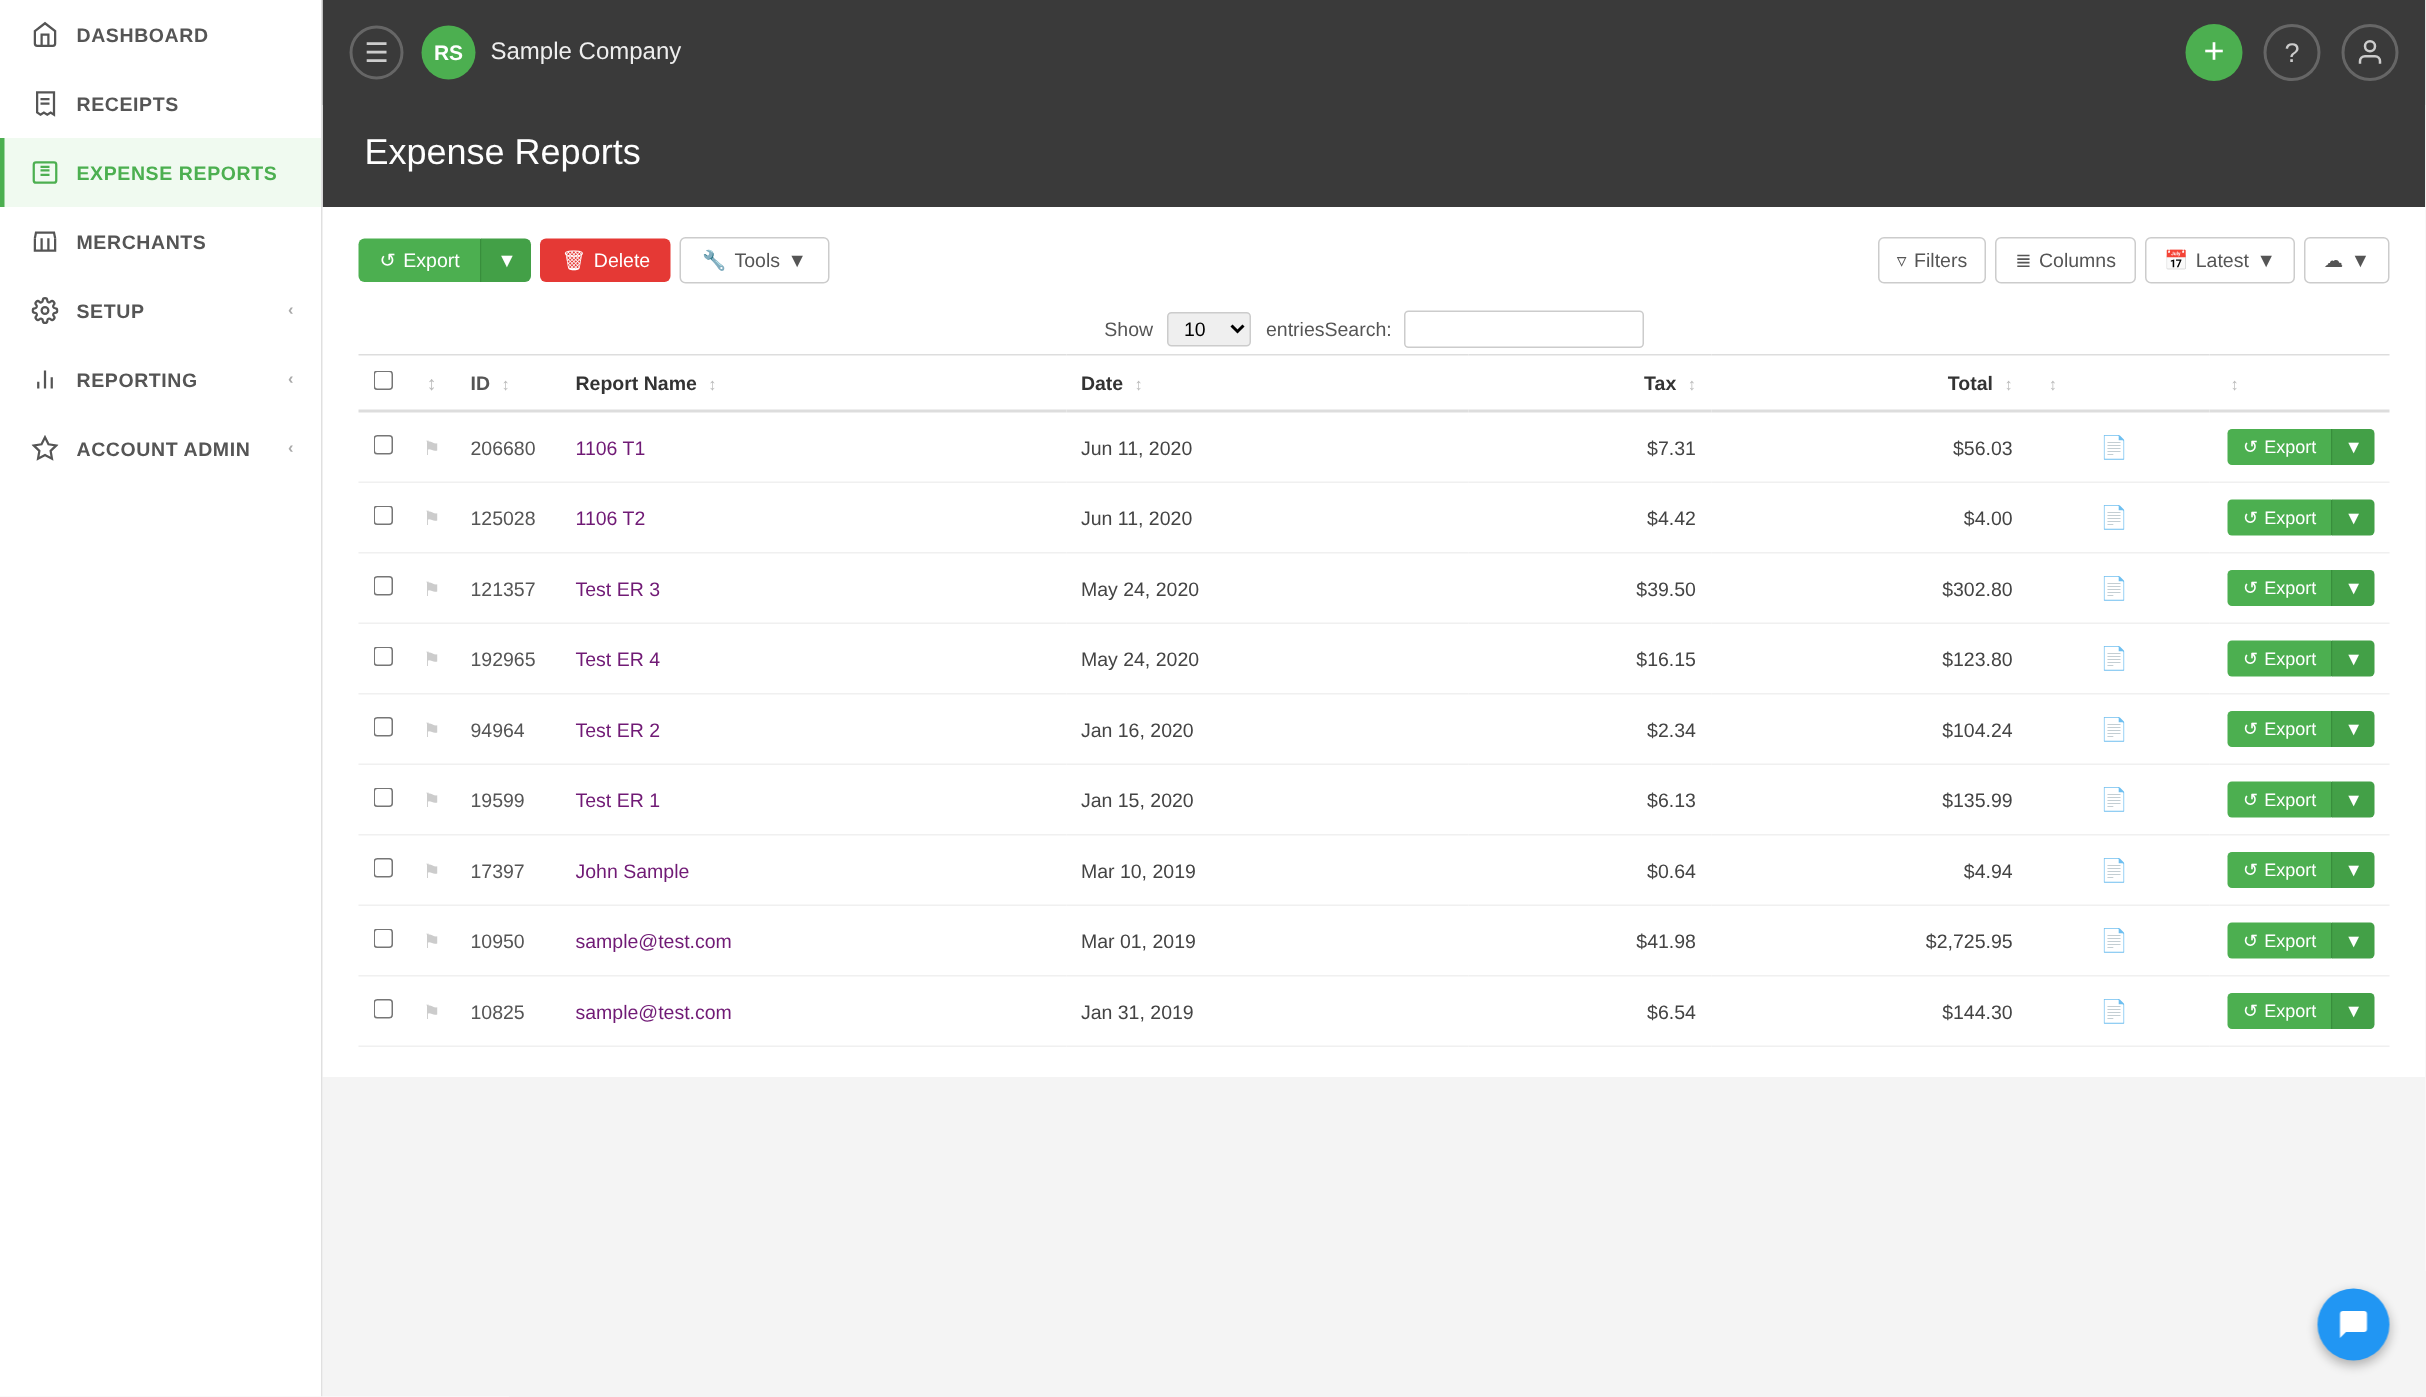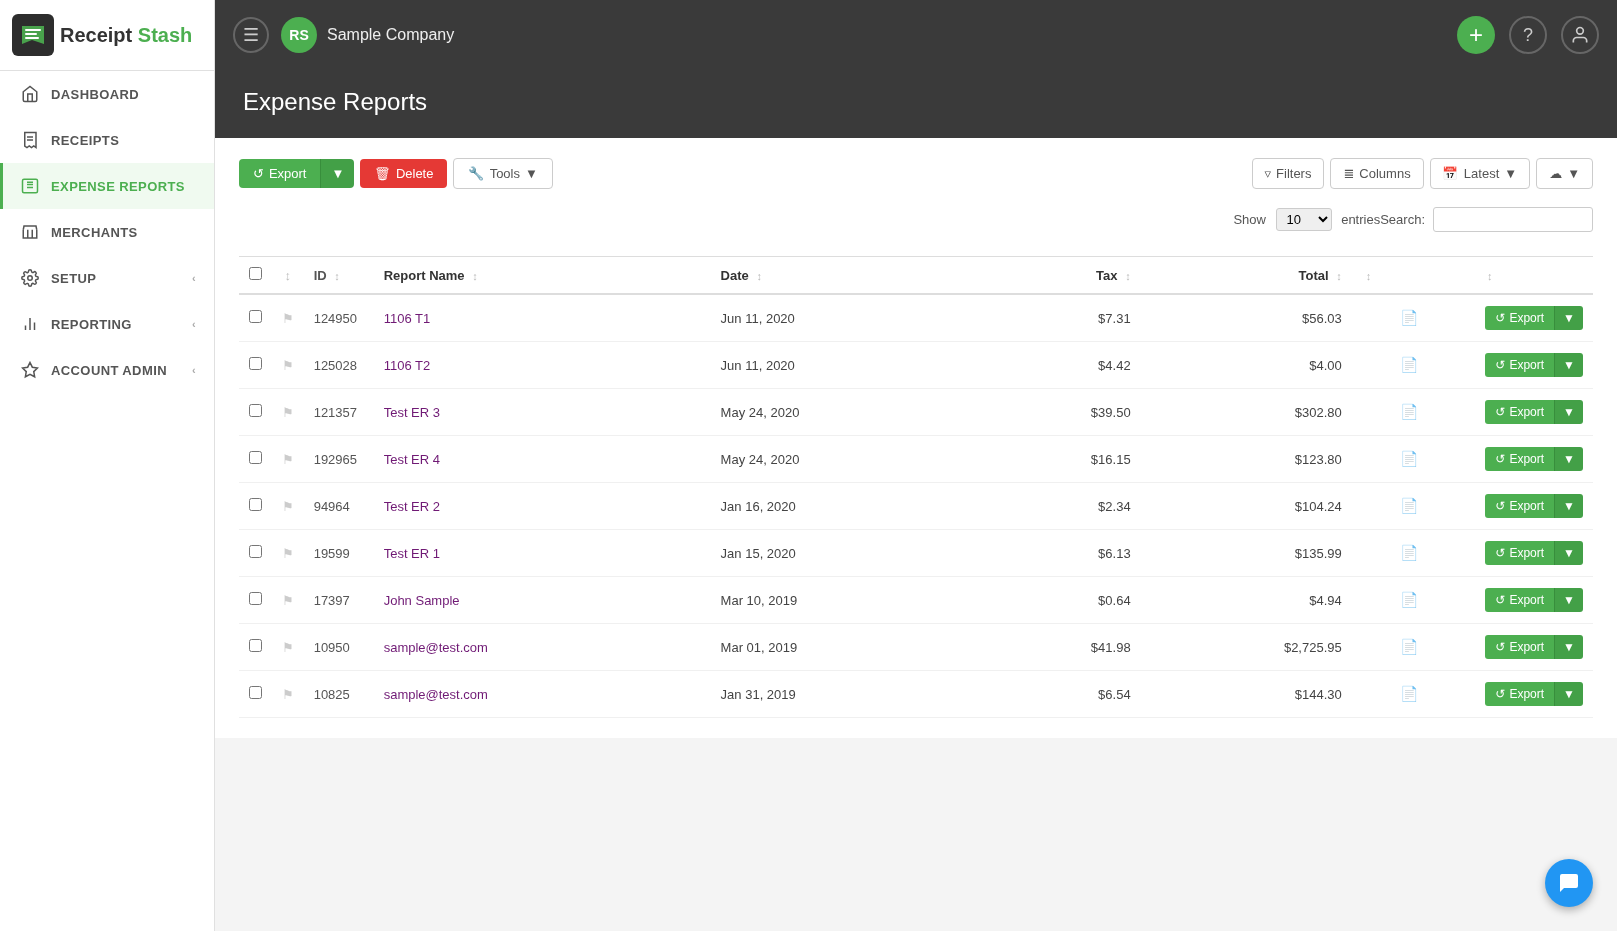--- a/index.html
+++ b/index.html
@@ -208,22 +208,22 @@
       border-radius: 4px;
       cursor: pointer;
       font-size: 13px;
       color: #555;
     }
 
     
     .show-row {
       display: flex;
       align-items: center;
-      justify-content: flex-end;
-      margin-bottom: 24px;
+      justify-content: center;
+      margin-bottom: 4px;
       font-size: 13px;
       color: #555;
     }
     .show-row select {
       margin: 0 6px;
       padding: 2px 6px;
       border: 1px solid #ccc;
       border-radius: 3px;
       font-size: 13px;
     }
@@ -293,31 +293,20 @@
       color: #fff;
       font-size: 22px;
       cursor: pointer;
       box-shadow: 0 3px 8px rgba(0,0,0,0.3);
     }
   </style>
 </head>
 <body>
 
 <div id="sidebar">
-  <div id="logo-area">
-
-    <svg class="logo-icon" viewBox="0 0 42 42" xmlns="http://www.w3.org/2000/svg">
-      <rect width="42" height="42" rx="6" fill="#2d2d2d"></rect>
-      <path d="M10 12 L10 30 L20 26 L32 30 L32 12 Z" fill="#4caf50" opacity="0.9"></path>
-      <path d="M14 16 L28 16 M14 20 L24 20 M14 24 L26 24" stroke="#fff" stroke-width="2" stroke-linecap="round"></path>
-    </svg>
-    <div>
-      <span style="font-size:20px;font-weight:bold;color:#333;">Receipt</span><span style="font-size:20px;font-weight:bold;color:#4caf50;"> Stash</span>
-    </div>
-  </div>
 
   <div class="nav-item">
     <svg class="nav-icon" viewBox="0 0 24 24" fill="none" stroke="currentColor" stroke-width="2">
       <path d="M3 9l9-7 9 7v11a2 2 0 0 1-2 2H5a2 2 0 0 1-2-2z"></path>
         <polyline points="9 22 9 12 15 12 15 22"></polyline>
     </svg>
     <span>Dashboard</span>
   </div>
   <div class="nav-item">
     <svg class="nav-icon" viewBox="0 0 24 24" fill="none" stroke="currentColor" stroke-width="2">
@@ -486,21 +475,21 @@
           </tr>
         </thead>
         <tbody id="table-body">
         <tr>
     <td class="row-cb td-center">
       <input type="checkbox" style="">
     </td>
     <td class="row-flag td-center">
       <span style="color:#ccc;">⚑</span>
     </td>
-    <td class="row-id">124950</td>
+    <td class="row-id">206680</td>
     <td class="td-link">1106 T1</td>
     <td>Jun 11, 2020</td>
     <td class="td-right">$7.31</td>
     <td class="td-right">$56.03</td>
     <td class="td-center">
       <span class="doc-icon">📄</span>
     </td>
     <td class="row-actions">
       <div class="export-btn-group">
         <button class="export-btn">

